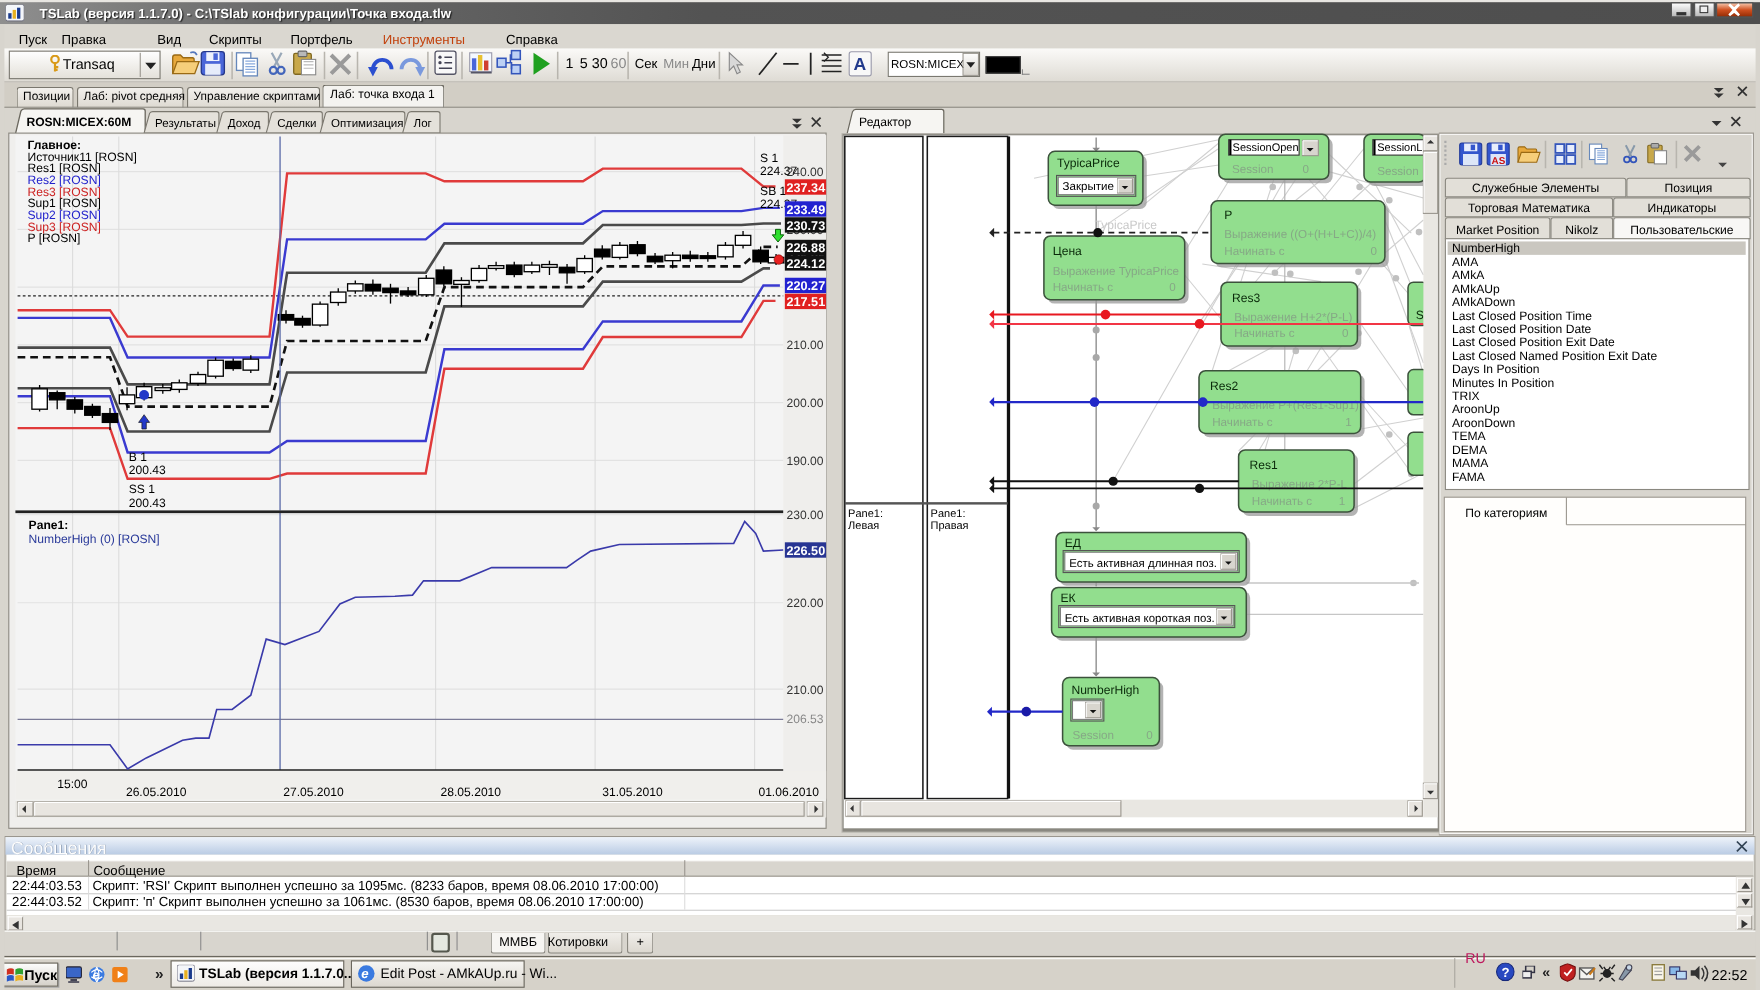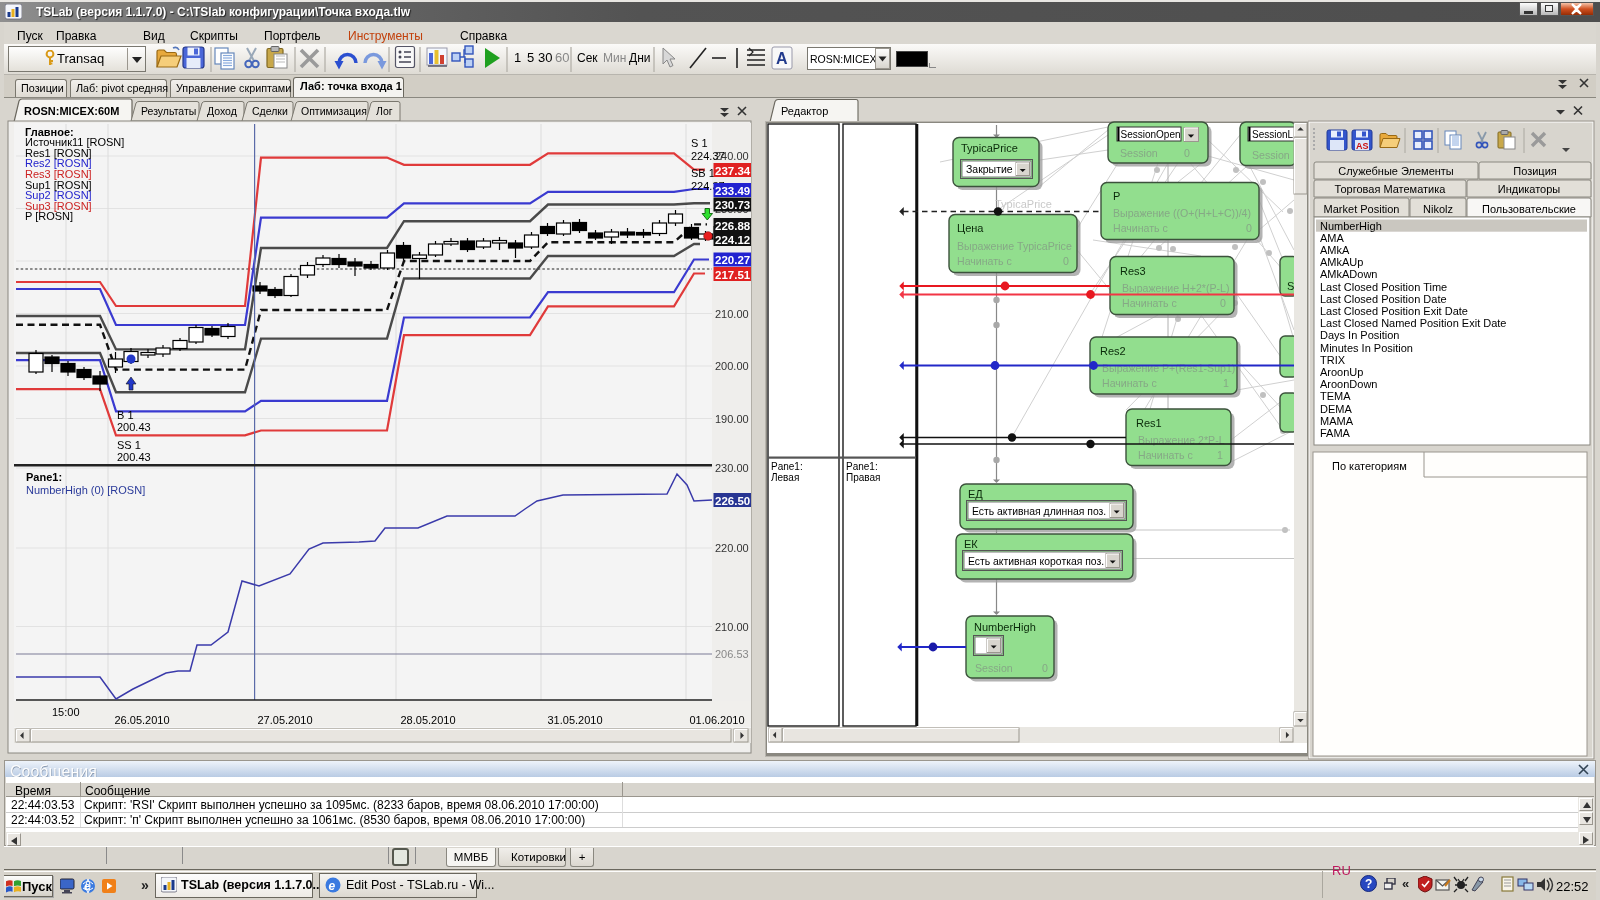--- a/index.html
+++ b/index.html
@@ -139,21 +139,21 @@
 <div class="abs" style="left:896px;top:51px;width:32px;height:16px;background:#000;border:1px solid #444"></div>
 <div class="abs" style="left:929px;top:63px;width:7px;height:5px;border-left:1px solid #888;border-bottom:1px solid #888"></div>
 <div class="abs" style="left:0;top:75px;width:1600px;height:23px;background:#d2cec5"></div>
 <div class="abs" style="left:15px;top:79px;width:52px;height:19px;background:linear-gradient(#f2f0ec,#ddd9d1);border:1px solid #7a776e;border-bottom:none;border-radius:3px 3px 0 0"></div>
 <div class="tx" style="left:21px;top:82px;font-size:10.8px;color:#000">Позиции</div>
 <div class="abs" style="left:70px;top:79px;width:97px;height:19px;background:linear-gradient(#f2f0ec,#ddd9d1);border:1px solid #7a776e;border-bottom:none;border-radius:3px 3px 0 0"></div>
 <div class="tx" style="left:76px;top:82px;font-size:10.8px;color:#000">Лаб: pivot средняя</div>
 <div class="abs" style="left:170px;top:79px;width:121px;height:19px;background:linear-gradient(#f2f0ec,#ddd9d1);border:1px solid #7a776e;border-bottom:none;border-radius:3px 3px 0 0"></div>
 <div class="tx" style="left:176px;top:82px;font-size:10.8px;color:#000">Управление скриптами</div>
 <div class="abs" style="left:293px;top:77px;width:111px;height:21px;background:#f4f3f0;border:1px solid #6a675e;border-bottom:none;border-radius:3px 3px 0 0"></div>
-<div class="tx" style="left:300px;top:80px;font-size:11px;font-weight:bold;color:#000">Лаб: точка входа 1</div>
+<div class="tx" style="left:300px;top:80px;font-size:11px;font-weight:normal;color:#000">Лаб: точка входа 1</div>
 <svg class="abs" style="left:1558px;top:78px" width="36" height="12" viewBox="0 0 36 12">
     <path d="M0,2 h9 l-4.5,4 z M0,7 h9 l-4.5,4 z" fill="#333"></path>
     <path d="M22,1 l8,8 m0,-8 l-8,8" stroke="#333" stroke-width="1.6" fill="none"></path>
   </svg>
 <div class="abs" style="left:0;top:97px;width:1600px;height:1px;background:#8a8880"></div>
 <svg width="751" height="662" viewBox="4 98 751 662" style="position:absolute;left:4px;top:98px">
     <rect x="4" y="98" width="751" height="662" fill="#d8d5ce"></rect>
     <rect x="4" y="98" width="751" height="25" fill="#d8d5ce"></rect>
     <path d="M14,122 L19,101 Q20,99 22,99 L130,99 Q132,99 132,101 L132,122 Z" fill="#f6f5f2" stroke="#6a675e" stroke-width="1.2"></path>
     <text x="24" y="114.5" font-size="11" font-weight="bold" fill="#000">ROSN:MICEX:60M</text>
@@ -713,21 +713,21 @@
   </svg>
 <div class="abs" style="left:4px;top:846px;width:1592px;height:22px;background:#d8d5ce;border-top:1px solid #fff"></div>
 <div class="abs" style="left:106px;top:847px;width:1px;height:17px;background:#8a8a8a"></div>
 <div class="abs" style="left:182px;top:847px;width:1px;height:17px;background:#8a8a8a"></div>
 <div class="abs" style="left:388px;top:847px;width:1px;height:17px;background:#8a8a8a"></div>
 <div class="abs" style="left:415px;top:847px;width:1px;height:17px;background:#8a8a8a"></div>
 <div class="abs" style="left:392px;top:848px;width:17px;height:18px;border:2px solid #55584e;border-radius:3px;background:#e4e8e0"></div>
 <div class="abs" style="left:446px;top:848px;width:50px;height:19px;background:#f6f5f2;border:1px solid #8a8880;border-top:none;border-radius:0 0 3px 3px"></div>
 <div class="tx" style="left:446px;top:851px;width:50px;text-align:center;font-size:11.5px;color:#000">ММВБ</div>
 <div class="abs" style="left:498px;top:848px;width:68px;height:19px;background:linear-gradient(#f0eeea,#dcd8d0);border:1px solid #8a8880;border-top:none;border-radius:0 0 3px 3px"></div>
-<div class="tx" style="left:498px;top:851px;width:68px;text-align:right;font-size:11.5px;color:#000">Котировки</div>
+<div class="tx" style="left:498px;top:851px;width:68px;text-align:left;font-size:11.5px;color:#000">Котировки</div>
 <div class="abs" style="left:570px;top:848px;width:24px;height:19px;background:linear-gradient(#f0eeea,#dcd8d0);border:1px solid #8a8880;border-top:none;border-radius:0 0 3px 3px"></div>
 <div class="tx" style="left:570px;top:851px;width:24px;text-align:center;font-size:11.5px;color:#000">+</div>
 <div class="abs" style="left:0;top:869px;width:1600px;height:31px;background:#d6d2c9;border-top:1px solid #6a675e"></div>
 <div class="abs" style="left:0;top:871px;width:1600px;height:1px;background:#fdfdfc"></div>
 <div class="abs" style="left:2px;top:875px;width:51px;height:22px;background:linear-gradient(#fdfdfc,#d4d0c8);border:1px solid #6a675e;box-shadow:1px 1px 0 #aaa"></div>
 <svg class="abs" style="left:6px;top:878px" width="15" height="16" viewBox="0 0 16 16">
     <path d="M0,3 Q4,1 7,2.5 L7,8 Q4,6.5 0,8.5 Z" fill="#d03020"></path>
     <path d="M8.5,3 Q12,1 16,2.7 L16,8 Q12,6.6 8.5,8.3 Z" fill="#30a030"></path>
     <path d="M0,9.5 Q4,7.5 7,9 L7,14 Q4,13 0,15 Z" fill="#2858c8"></path>
     <path d="M8.5,9.3 Q12,7.6 16,9 L16,14 Q12,12.8 8.5,14.6 Z" fill="#e8b020"></path>
@@ -754,21 +754,21 @@
     <rect x="2.5" y="8" width="3" height="5" fill="#1a3a8c"></rect>
     <rect x="6.5" y="5" width="3" height="8" fill="#e8b020"></rect>
     <rect x="10.5" y="3" width="3" height="10" fill="#1a3a8c"></rect>
   </svg>
 <div class="tx" style="left:181px;top:878px;font-size:12.5px;font-weight:bold;color:#000">TSLab (версия 1.1.7.0...</div>
 <div class="abs" style="left:319px;top:873px;width:158px;height:25px;background:linear-gradient(#f6f5f2,#dcd8d0);border:1px solid #6a675e"></div>
 <svg class="abs" style="left:325px;top:877px" width="16" height="16" viewBox="0 0 16 16">
     <circle cx="8" cy="8" r="7.5" fill="#3a7ae0"></circle>
     <text x="3.5" y="12.5" font-size="12" font-weight="bold" fill="#fff" font-style="italic">e</text>
   </svg>
-<div class="tx" style="left:346px;top:878px;font-size:12.5px;color:#000">Edit Post - TSLab.ru - Wi...</div>
+<div class="tx" style="left:346px;top:878px;font-size:12.5px;color:#000">Edit Post - AMkAUp.ru - Wi...</div>
 <div class="abs" style="left:1322px;top:871px;width:274px;height:27px;border-left:1px solid #aaa79e"></div>
 <div class="tx" style="left:1332px;top:863px;font-size:13px;color:#be185d">RU</div>
 <svg class="abs" style="left:1360px;top:875px" width="17" height="17" viewBox="0 0 17 17">
     <circle cx="8.5" cy="8.5" r="8" fill="#2848c0" stroke="#16287a" stroke-width="1"></circle>
     <text x="5" y="13" font-size="12" font-weight="bold" fill="#fff">?</text>
   </svg>
 <svg class="abs" style="left:1384px;top:878px" width="12" height="12" viewBox="0 0 12 12">
     <rect x="3" y="0" width="8" height="6" fill="none" stroke="#334" stroke-width="1.4"></rect>
     <rect x="0" y="5" width="8" height="6" fill="#eee" stroke="#334" stroke-width="1.4"></rect>
   </svg>

